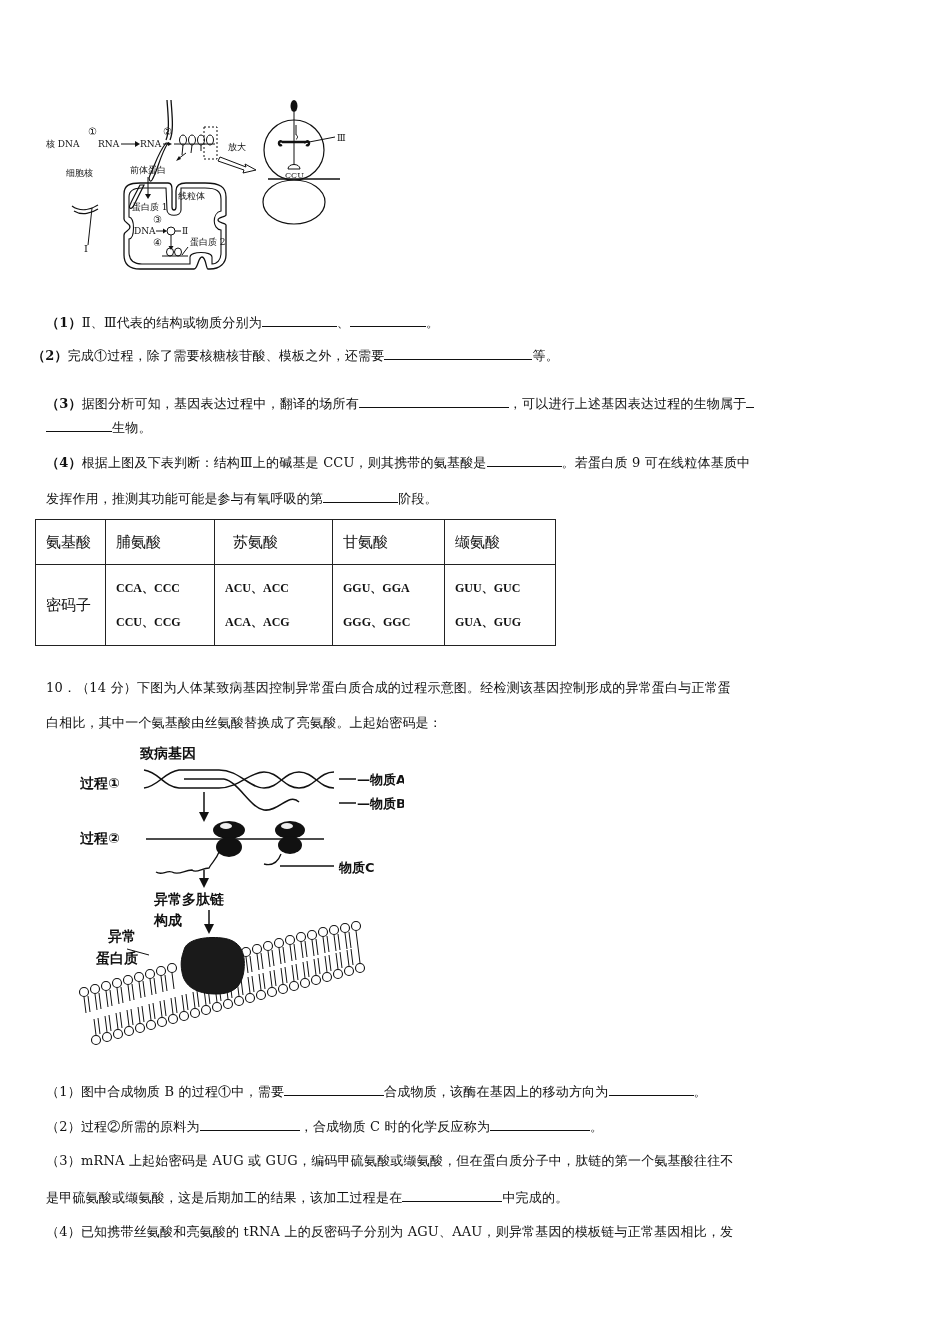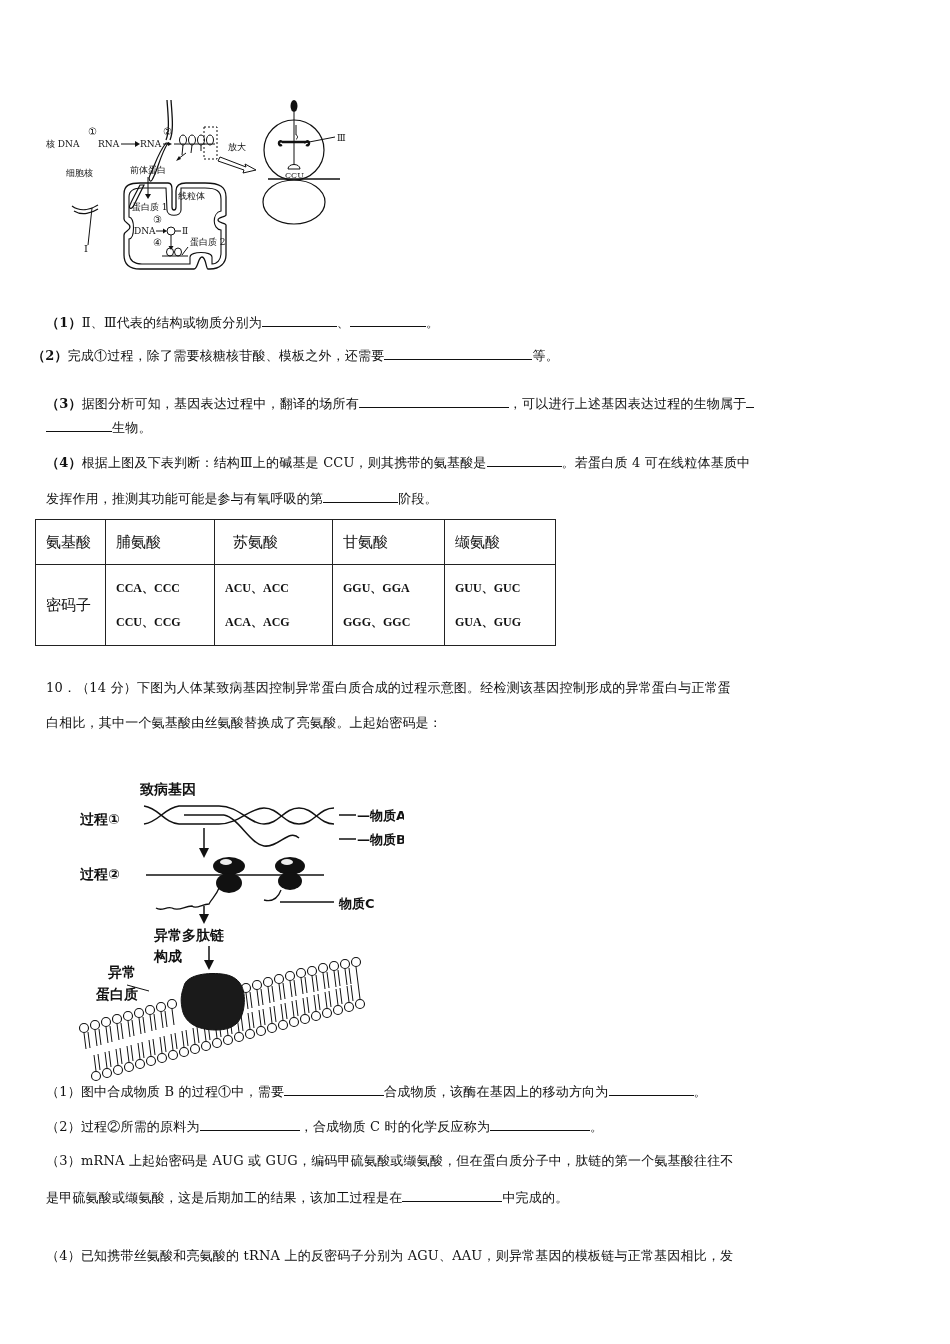--- a/index.html
+++ b/index.html
@@ -116,21 +116,21 @@
 </div>
 
 <div class="line" style="left:46px;top:380px;margin-top:13px;">
   <b>（3）</b><span>据图分析可知，基因表达过程中，翻译的场所有</span><span class="blank" style="width:150px;"></span><span>，可以进行上述基因表达过程的生物属于</span><span class="blank" style="width:8px;"></span>
 </div>
 <div class="line" style="left:46px;top:417px;">
   <span class="blank" style="width:66px;"></span><span>生物。</span>
 </div>
 
 <div class="line" style="left:46px;top:452px;">
-  <b>（4）</b><span>根据上图及下表判断：结构Ⅲ上的碱基是 CCU，则其携带的氨基酸是</span><span class="blank" style="width:75px;"></span><span>。若蛋白质 4 可在线粒体基质中</span>
+  <b>（4）</b><span>根据上图及下表判断：结构Ⅲ上的碱基是 CCU，则其携带的氨基酸是</span><span class="blank" style="width:75px;"></span><span>。若蛋白质 9 可在线粒体基质中</span>
 </div>
 <div class="line" style="left:46px;top:488px;">
   <span>发挥作用，推测其功能可能是参与有氧呼吸的第</span><span class="blank" style="width:75px;"></span><span>阶段。</span>
 </div>
 
 <table class="codon">
   <tbody>
       <tr class="h">
     <td style="width:49px;">氨基酸</td>
     <td style="width:88px;">脯氨酸</td>
@@ -160,21 +160,21 @@
 </tbody>
   </table>
 
 <div class="line" style="left:46px;top:678px;">
   <span>10．</span><span>（14 分）</span><span>下图为人体某致病基因控制异常蛋白质合成的过程示意图。经检测该基因控制形成的异常蛋白与正常蛋</span>
 </div>
 <div class="line" style="left:46px;top:713px;">
   <span>白相比，其中一个氨基酸由丝氨酸替换成了亮氨酸。上起始密码是：</span>
 </div>
 
-<div class="fig" style="left:44px;top:742px;width:360px;height:312px;margin-top:36px;">
+<div class="fig" style="left:44px;top:742px;width:360px;height:312px;">
   <svg width="360" height="312" viewBox="0 0 360 312" font-family="DejaVu Sans, sans-serif" fill="#111">
     <rect x="0" y="0" width="360" height="312" fill="#fff"></rect>
     <text x="96" y="16" font-size="14" font-weight="bold">致病基因</text>
     <text x="36" y="46" font-size="14" font-weight="bold">过程①</text>
 
     <g stroke="#111" stroke-width="1.5" fill="none">
       <path d="M100 28 C115 30 120 45 135 46 L175 46 C195 46 205 30 220 30 C235 30 240 46 255 46 C270 46 275 30 290 30"></path>
       <path d="M100 46 C115 44 120 30 135 28 L175 28 C195 28 205 46 220 46 C235 46 240 30 255 30 C270 30 275 46 290 46"></path>
       <line x1="140" y1="37" x2="180" y2="37"></line>
       <path d="M180 37 C195 40 205 65 220 68 C235 70 245 50 255 60"></path>
@@ -281,15 +281,15 @@
 </div>
 <div class="line" style="left:46px;top:1116px;">
   <span>（2）</span><span>过程②所需的原料为</span><span class="blank" style="width:100px;"></span><span>，合成物质 C 时的化学反应称为</span><span class="blank" style="width:100px;"></span><span>。</span>
 </div>
 <div class="line" style="left:46px;top:1151px;">
   <span>（3）</span><span>mRNA 上起始密码是 AUG 或 GUG，编码甲硫氨酸或缬氨酸，但在蛋白质分子中，肽链的第一个氨基酸往往不</span>
 </div>
 <div class="line" style="left:46px;top:1187px;">
   <span>是甲硫氨酸或缬氨酸，这是后期加工的结果，该加工过程是在</span><span class="blank" style="width:100px;"></span><span>中完成的。</span>
 </div>
-<div class="line" style="left:46px;top:1222px;margin-top:24px;">
+<div class="line" style="left:46px;top:1222px;">
   <span>（4）</span><span>已知携带丝氨酸和亮氨酸的 tRNA 上的反密码子分别为 AGU、AAU，则异常基因的模板链与正常基因相比，发</span>
 </div>
 
 </body></html>

